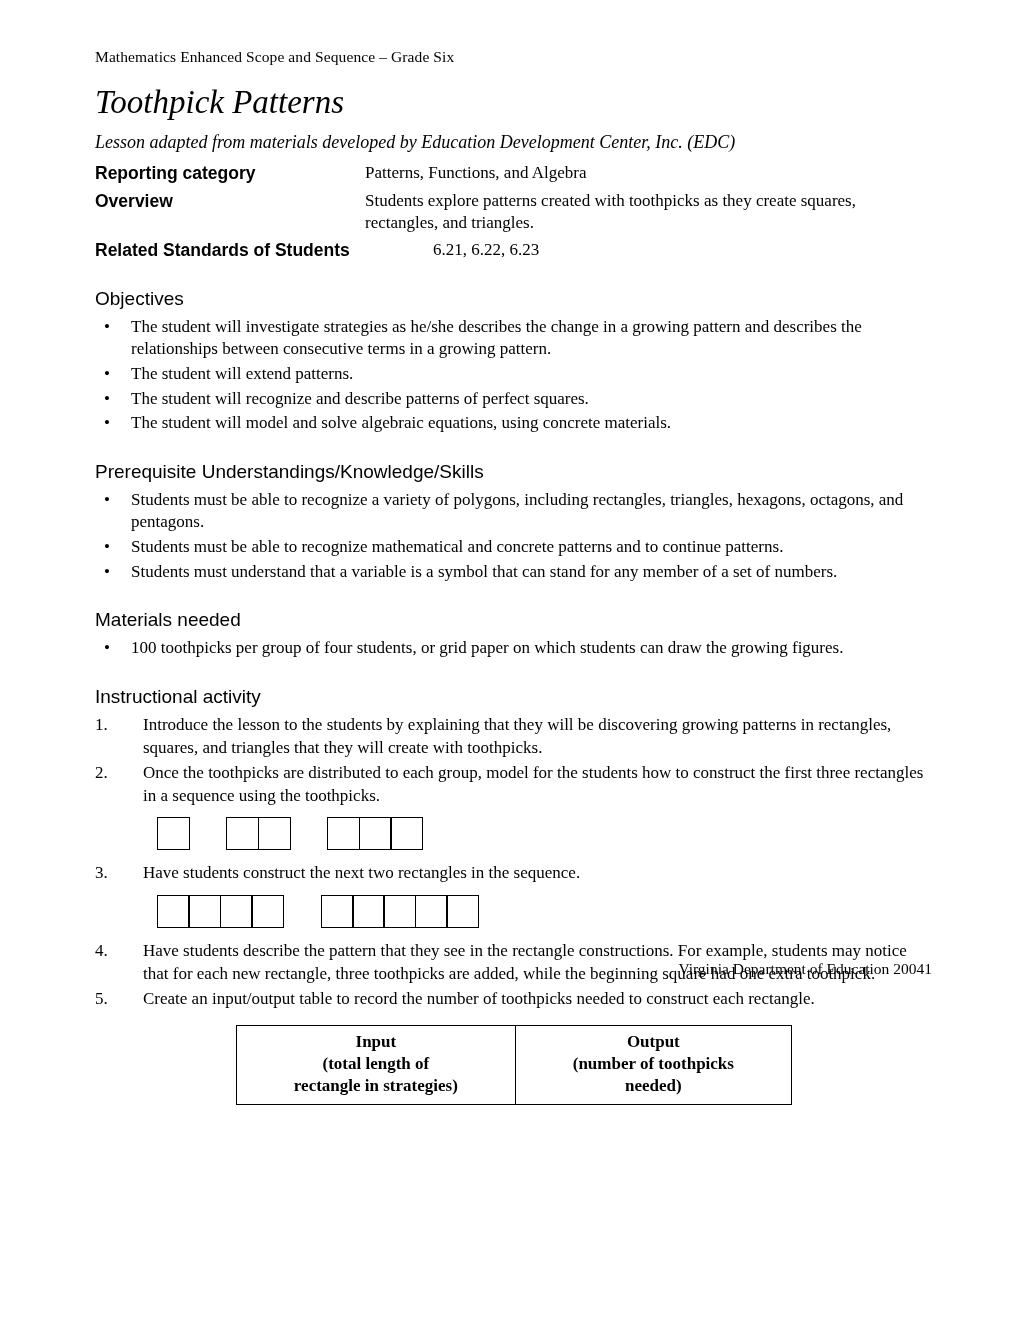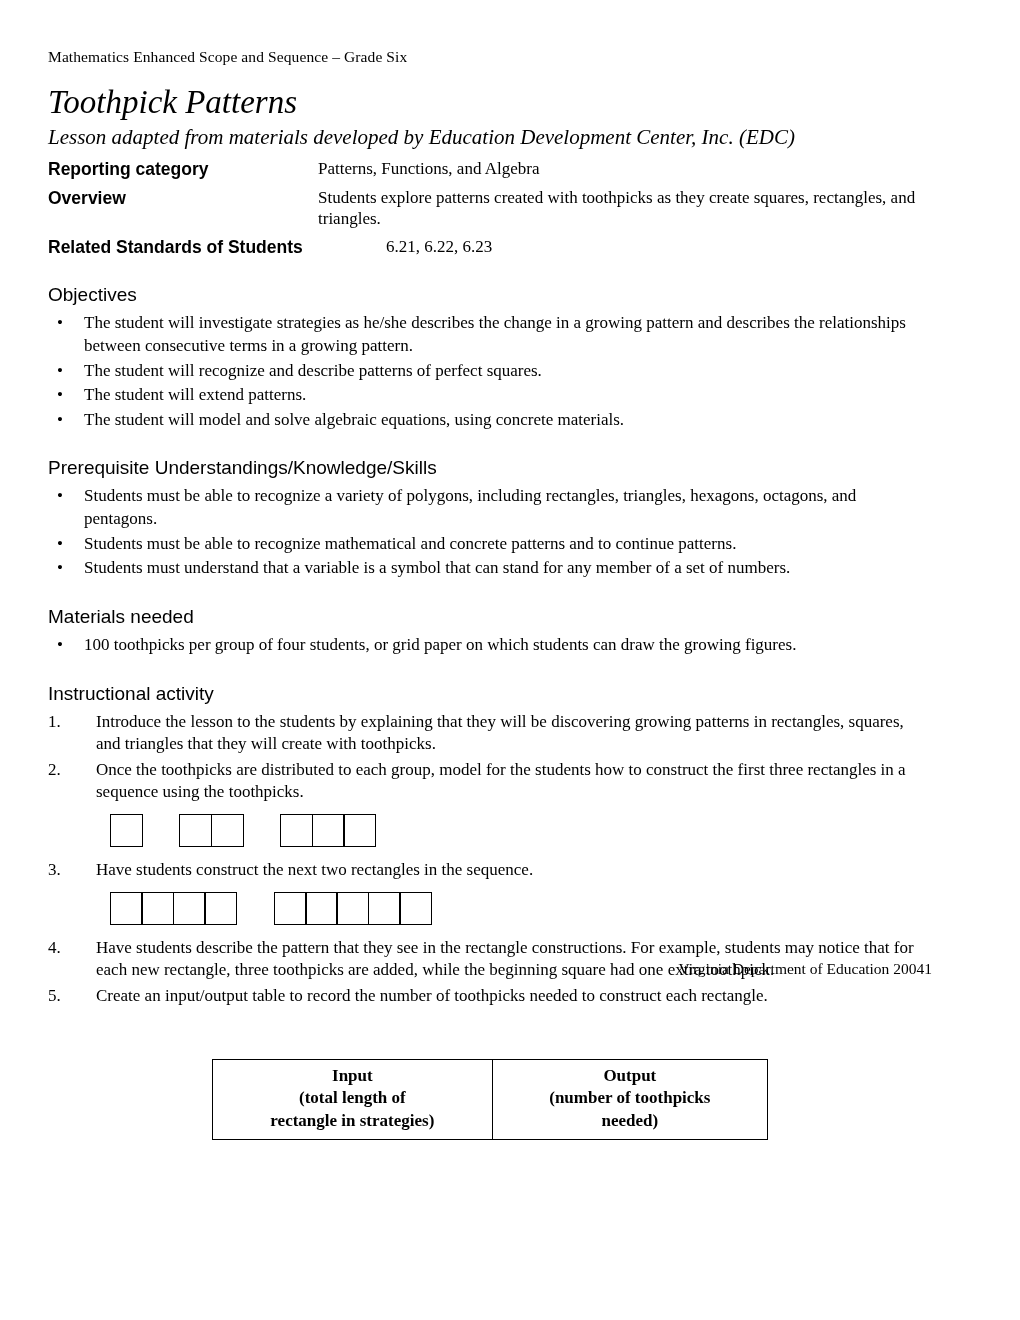--- a/index.html
+++ b/index.html
@@ -14,40 +14,40 @@
     color: #000000;
     position: relative;
     overflow: hidden;
   }
   .page {
     position: absolute;
     left: 0; top: 0;
     width: 1020px;
     height: 1026px;
     box-sizing: border-box;
-    padding: 48px 88px 0 48px;
+    padding: 48px 88px 0 95px;
   }
   .running-head {
     font-size: 15.5px;
     font-family: "Liberation Serif", serif;
     margin-bottom: 18px;
     letter-spacing: 0.1px;
   }
   .doc-title {
     font-family: "Liberation Serif", serif;
     font-style: italic;
     font-weight: normal;
     font-size: 33px;
     margin: 0 0 4px 0;
     line-height: 1.12;
   }
   .subtitle {
     font-style: italic;
-    font-size: 21px;
-    margin: 4px 0 8px 0;
+    font-size: 18px;
+    margin: 11px 0 8px 0;
     line-height: 1.2;
   }
   .meta-row {
     display: flex;
     align-items: flex-start;
     margin-bottom: 6px;
   }
   .meta-label {
     font-family: "Liberation Sans", sans-serif;
     font-weight: bold;
@@ -128,21 +128,20 @@
     box-sizing: border-box;
   }
   .io-table-wrap {
     display: flex;
     justify-content: center;
     margin-top: 14px;
   }
   table.io-table {
     border-collapse: collapse;
     width: 556px;
-    margin-top: 38px;
   }
   table.io-table th {
     border: 1.8px solid #000;
     font-family: "Liberation Serif", serif;
     font-weight: bold;
     font-size: 17px;
     line-height: 1.3;
     padding: 5px 6px 7px 6px;
     text-align: center;
     vertical-align: top;
@@ -180,22 +179,22 @@
   </div>
 
   <div class="meta-row">
     <div class="meta-label wide">Related Standards of Students</div>
     <div class="meta-value">6.21, 6.22, 6.23</div>
   </div>
 
   <h2 class="section">Objectives</h2>
   <ul class="bullets">
     <li>The student will investigate strategies as he/she describes the change in a growing pattern and describes the relationships between consecutive terms in a growing pattern.</li>
+    <li>The student will extend patterns.</li>
     <li>The student will recognize and describe patterns of perfect squares.</li>
-    <li>The student will extend patterns.</li>
     <li>The student will model and solve algebraic equations, using concrete materials.</li>
   </ul>
 
   <h2 class="section">Prerequisite Understandings/Knowledge/Skills</h2>
   <ul class="bullets">
     <li>Students must be able to recognize a variety of polygons, including rectangles, triangles, hexagons, octagons, and pentagons.</li>
     <li>Students must be able to recognize mathematical and concrete patterns and to continue patterns.</li>
     <li>Students must understand that a variable is a symbol that can stand for any member of a set of numbers.</li>
   </ul>
 

